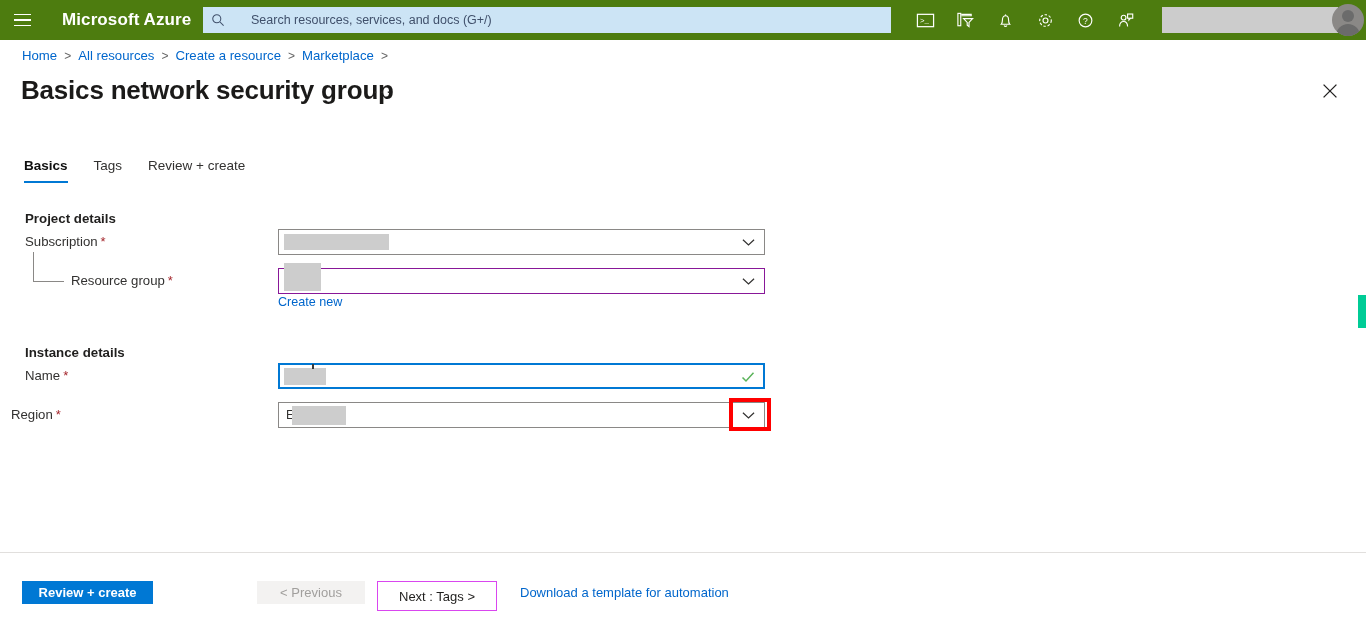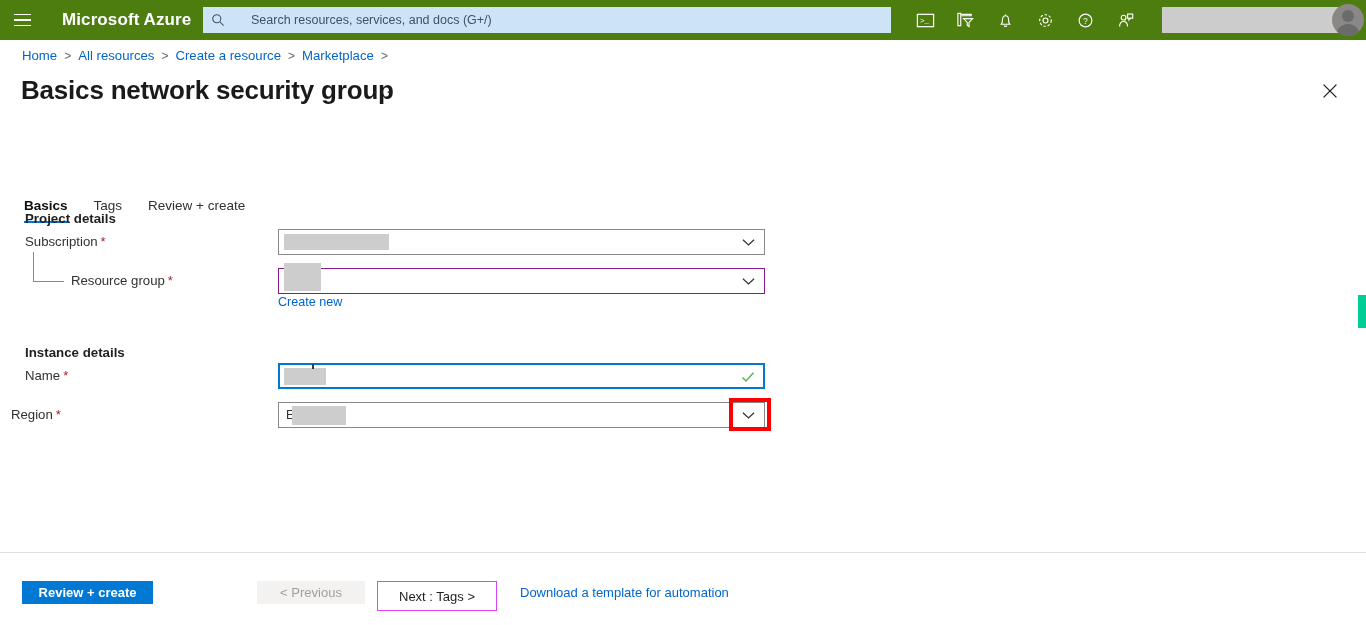--- a/index.html
+++ b/index.html
@@ -103,21 +103,21 @@
   }
   .closebtn {
     position: absolute; top: 77px; right: 22px;
     width: 28px; height: 28px; cursor: pointer;
     display: flex; align-items: center; justify-content: center;
   }
 
   
   .tabs {
     position: absolute; top: 158px; left: 24px;
-    display: flex; align-items: flex-end; margin-top: 40px;
+    display: flex; align-items: flex-end;
   }
   .tab {
     font-size: 13.5px; color: #323130;
     padding: 0 0 8px 0; margin-right: 26px;
     cursor: pointer; white-space: nowrap;
     border-bottom: 2px solid transparent;
   }
   .tab.active { font-weight: bold; color: #0f0f0f; border-bottom: 2px solid #0078d4; }
 
   

